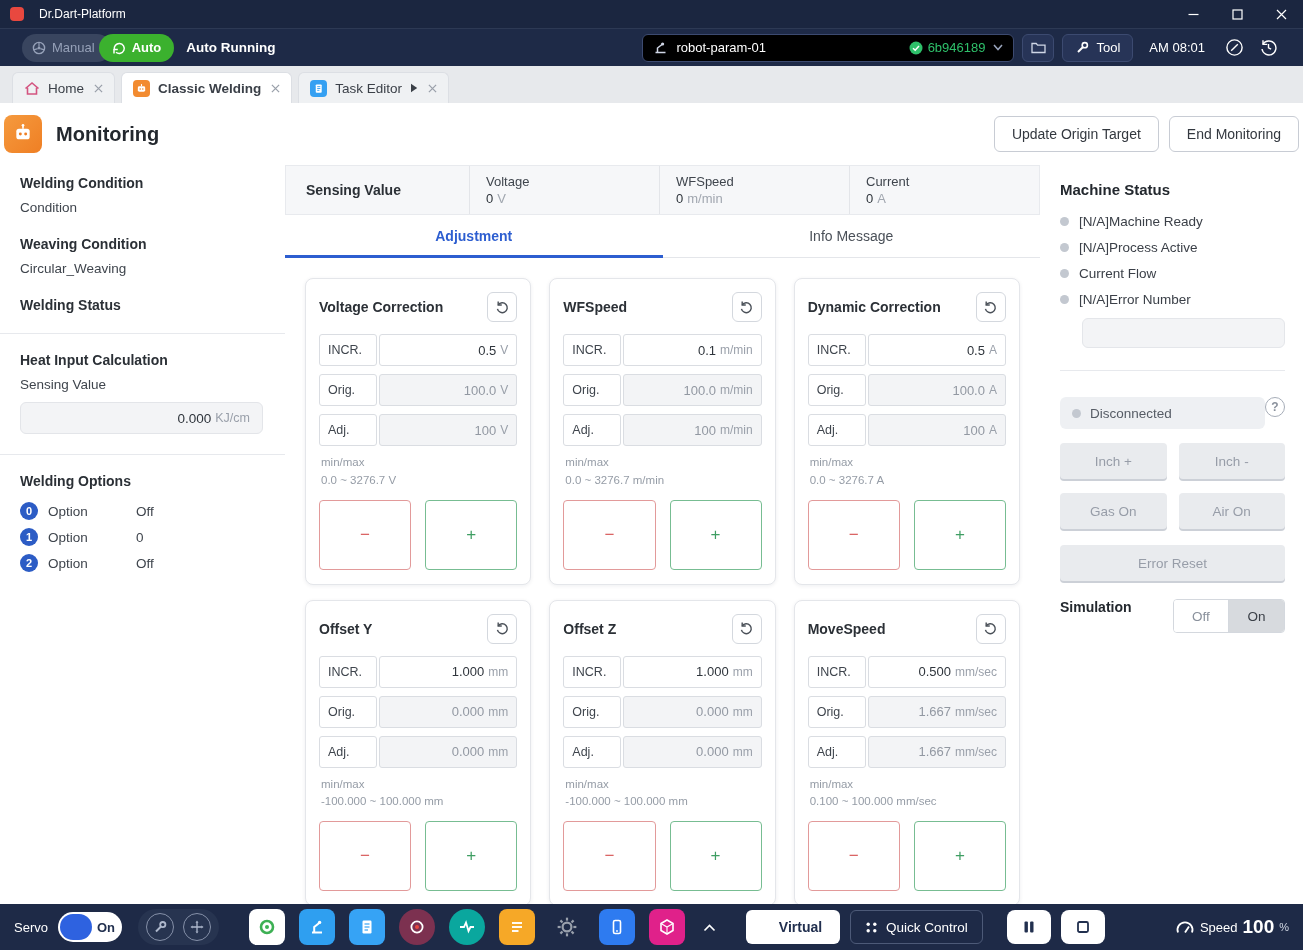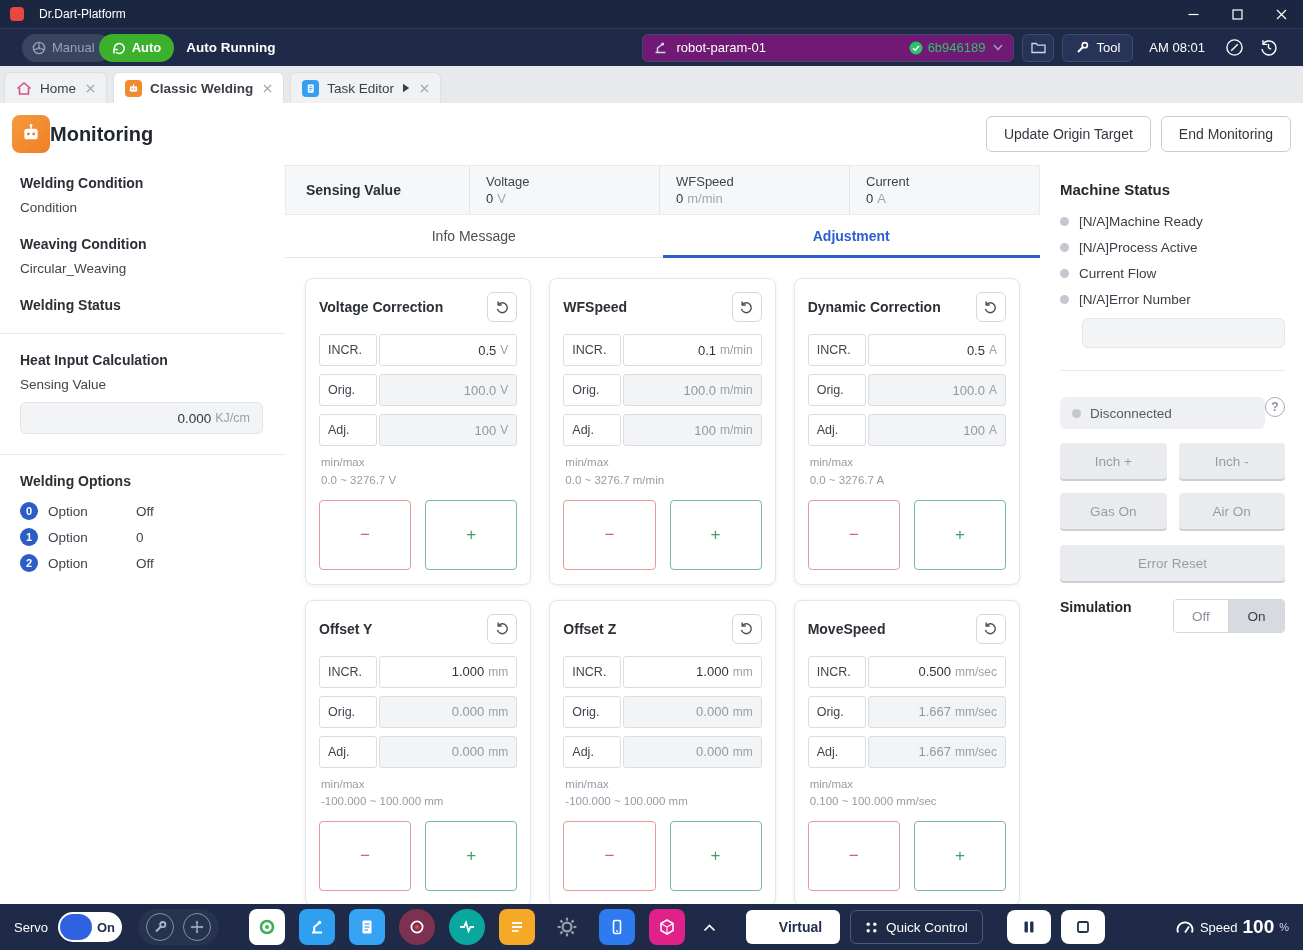--- a/index.html
+++ b/index.html
@@ -19,39 +19,39 @@
   .win-controls { display:flex; height:28px; }
   .win-btn { width:44px; height:28px; display:flex; align-items:center; justify-content:center; background:none; border:none; cursor:default; }
 
   
   .toolbar { height:38px; background:#1e2a47; border-top:1px solid rgba(255,255,255,.07); display:flex; align-items:center; padding:0 22px; flex:none; }
   .mode-toggle { display:flex; align-items:center; }
   .mode-manual { height:28px; padding:0 16px 0 10px; background:#39455f; color:#96a1b8; border-radius:14px; display:flex; align-items:center; gap:6px; font-size:13px; margin-right:-12px; }
   .mode-auto { height:28px; padding:0 13px; background:#3bb12e; color:#fff; border-radius:14px; display:flex; align-items:center; gap:6px; font-size:13px; font-weight:bold; }
   .auto-running { color:#fff; font-size:13.5px; font-weight:bold; margin-left:12px; }
   .toolbar-right { margin-left:auto; display:flex; align-items:center; gap:8px; }
-  .robot-param { width:372px; height:28px; background:#701a75; border:1px solid #3c4a70; border-radius:6px; display:flex; align-items:center; padding:0 10px; gap:8px; color:#fff; font-size:13px; }
+  .robot-param { width:372px; height:28px; background:#000000; border:1px solid #3c4a70; border-radius:6px; display:flex; align-items:center; padding:0 10px; gap:8px; color:#fff; font-size:13px; }
   .rp-check { margin-left:auto; display:flex; align-items:center; gap:5px; color:#2ec06a; }
   .tb-iconbtn { width:32px; height:28px; background:#273457; border:1px solid #3c4a70; border-radius:6px; display:flex; align-items:center; justify-content:center; }
   .tb-btn { height:28px; padding:0 12px; background:#273457; border:1px solid #3c4a70; border-radius:6px; color:#fff; font-size:13px; display:flex; align-items:center; gap:7px; font-family:inherit; }
   .tb-time { color:#fff; font-size:13px; margin:0 8px; }
   .tb-circle { width:26px; height:26px; background:none; border:none; display:flex; align-items:center; justify-content:center; padding:0; }
 
   
-  .tabbar { height:37px; background:#e7e9ec; display:flex; align-items:flex-end; padding:0 4px; gap:6px; flex:none; }
+  .tabbar { height:37px; background:#e7e9ec; display:flex; align-items:flex-end; padding:0 12px; gap:6px; flex:none; }
   .tab { height:31px; display:flex; align-items:center; gap:8px; padding:0 11px; background:#eff1f3; border:1px solid #dcdfe4; border-bottom:none; border-radius:6px 6px 0 0; font-size:13.5px; color:#3b4048; }
   .tab.active { background:#fff; font-weight:bold; }
   .tab-appicon { width:17px; height:17px; border-radius:4px; display:flex; align-items:center; justify-content:center; flex:none; }
   .tab-appicon.orange { background:#f28b30; }
   .tab-appicon.blue { background:#35a0f2; }
   .tab-close { display:flex; align-items:center; margin-left:2px; }
 
   
   .content { flex:1; display:flex; flex-direction:column; min-height:0; background:#fff; }
-  .page-header { height:62px; display:flex; align-items:center; padding:0 12px; flex:none; }
+  .page-header { height:62px; display:flex; align-items:center; padding:0 4px; gap:14px; flex:none; }
   .page-icon { width:38px; height:38px; border-radius:8px; background:linear-gradient(135deg,#f59a3e,#ef7f24); display:flex; align-items:center; justify-content:center; flex:none; }
   .page-title { font-size:20px; font-weight:bold; color:#23282e; }
   .header-actions { margin-left:auto; display:flex; gap:10px; }
   .hdr-btn { height:36px; padding:0 17px; background:#fff; border:1px solid #c8ccd4; border-radius:6px; font-size:14px; color:#33383f; font-family:inherit; }
 
   .panels { flex:1; display:flex; min-height:0; }
 
   
   .left-panel { width:285px; flex:none; padding:10px 22px 0 20px; overflow:hidden; }
   .lp-title { font-size:14px; font-weight:bold; color:#2b3036; margin-bottom:9px; }
@@ -345,25 +345,25 @@
           <div class="metric">
             <span class="metric-label">WFSpeed</span>
             <span class="metric-value"><span>0</span><span class="metric-unit">m/min</span></span>
           </div>
           <div class="metric">
             <span class="metric-label">Current</span>
             <span class="metric-value"><span>0</span><span class="metric-unit">A</span></span>
           </div>
         </div>
         <div class="center-tabs">
+          <div class="ctab active">
+              <span>Adjustment</span>
+            </div>
           <div class="ctab">
               <span>Info Message</span>
-            </div>
-          <div class="ctab active">
-              <span>Adjustment</span>
             </div>
         </div>
         <div class="cards" id="cards">
   <div class="card">
     <div class="card-head">
       <span class="card-title">Voltage Correction</span>
       <button class="reset-btn">
         <svg width="15" height="15" viewBox="0 0 16 16">
                     <path d="M3.4 5.2 A5.3 5.3 0 1 1 2.6 9.4" fill="none" stroke="#4a5058" stroke-width="1.5"></path>
                     <path d="M3.4 1.6 v3.8 h3.8" fill="none" stroke="#4a5058" stroke-width="1.5"></path>

